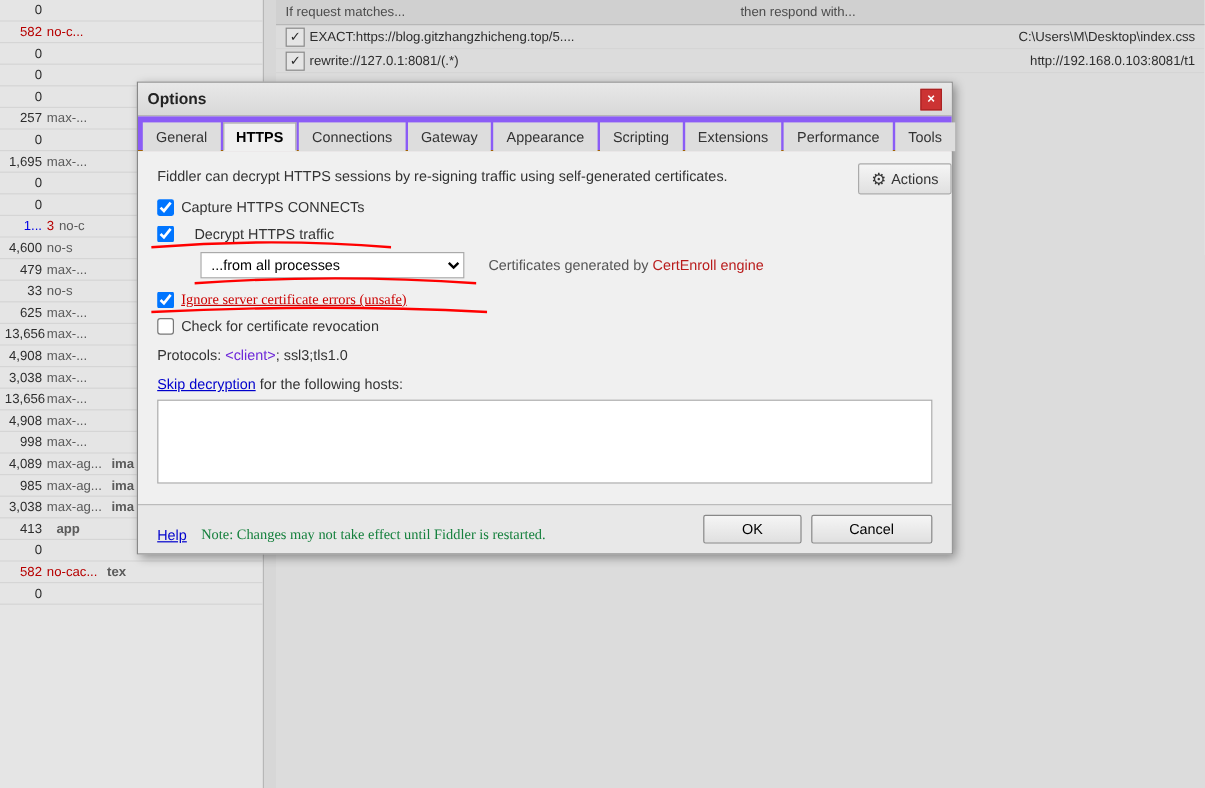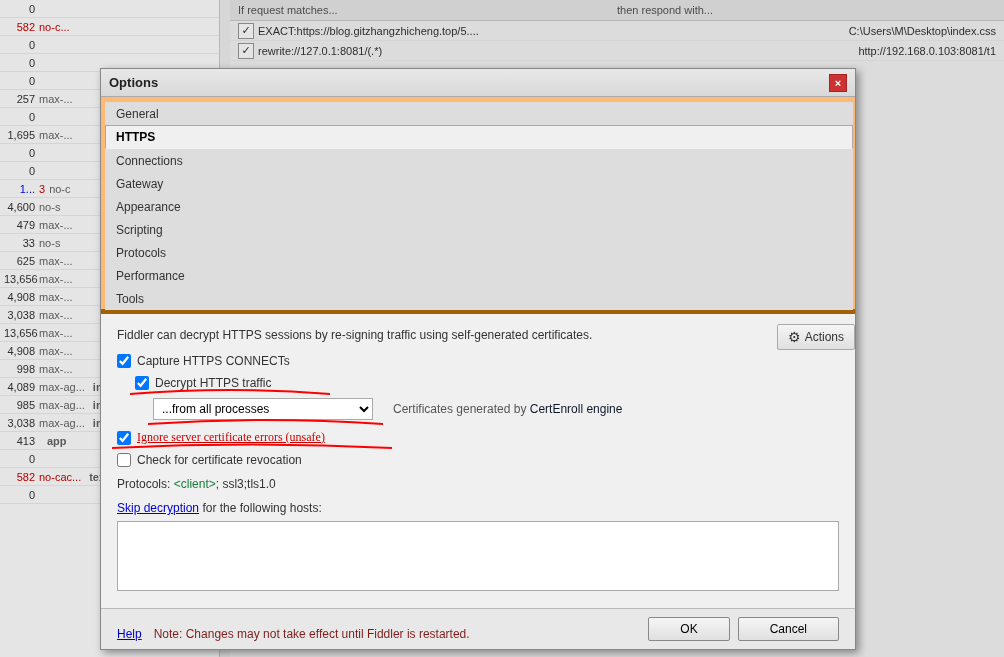--- a/index.html
+++ b/index.html
@@ -78,22 +78,22 @@
     .modal-overlay {
       position: absolute;
       top: 0; left: 0;
       width: 100%; height: 100%;
       background: rgba(0,0,0,0.1);
     }
 
     .dialog {
       position: absolute;
       top: 68px;
-      left: 100px;
-      width: 756px;
+      left: 114px;
+      width: 680px;
       background: #f0f0f0;
       border: 1px solid #888;
       box-shadow: 3px 3px 8px rgba(0,0,0,0.4);
     }
 
     .dialog-titlebar {
       display: flex;
       align-items: center;
       justify-content: space-between;
       background: linear-gradient(to bottom, #e8e8e8, #d8d8d8);
@@ -117,25 +117,24 @@
       cursor: pointer;
       display: flex;
       align-items: center;
       justify-content: center;
       font-weight: bold;
     }
 
     
     .tabs-bar {
       display: flex;
-      background: #fdba74;
-      border-bottom: 5px solid #a16207;
+      background: #8b5cf6;
+      border-bottom: 1px solid #a16207;
       padding-top: 4px;
       padding-left: 4px;
-      flex-direction: column;
     }
 
     .tab {
       padding: 4px 10px;
       font-size: 12px;
       cursor: pointer;
       border: 1px solid transparent;
       border-bottom: none;
       margin-right: 2px;
       background: #ddd;
@@ -214,33 +213,33 @@
       cursor: pointer;
     }
 
     .certenroll-note {
       margin-left: 20px;
       font-size: 12px;
       color: #555;
     }
 
     .certenroll-link {
-      color: #0f172a;
+      color: #b91c1c;
       text-decoration: none;
     }
 
     
     .protocols-row {
       margin: 10px 0;
       font-size: 12px;
       color: #333;
     }
 
     .protocols-link {
-      color: #15803d;
+      color: #6d28d9;
       text-decoration: none;
     }
 
     
     .skip-section {
       margin-top: 8px;
     }
 
     .skip-label {
       font-size: 12px;
@@ -276,22 +275,23 @@
     .help-btn {
       font-size: 12px;
       color: #0000cc;
       text-decoration: underline;
       cursor: pointer;
       margin-right: 12px;
     }
 
     .note-text {
       font-size: 12px;
-      color: #7f1d1d;
+      color: #15803d;
       flex: 1;
+      font-family: Liberation Serif, serif;
     }
 
     .footer-btn {
       padding: 4px 31px;
       font-size: 12px;
       border: 1px solid #888;
       background: linear-gradient(to bottom, #f5f5f5, #e0e0e0);
       cursor: pointer;
       margin-left: 8px;
       border-radius: 2px;
@@ -445,41 +445,41 @@
     <div class="close-btn">×</div>
   </div>
 
   <div class="tabs-bar">
     <div class="tab">General</div>
     <div class="tab active">HTTPS</div>
     <div class="tab">Connections</div>
     <div class="tab">Gateway</div>
     <div class="tab">Appearance</div>
     <div class="tab">Scripting</div>
-    <div class="tab">Protocols</div>
+    <div class="tab">Extensions</div>
     <div class="tab">Performance</div>
     <div class="tab">Tools</div>
   </div>
 
   <div class="dialog-body" style="position:relative;">
     <p class="description">Fiddler can decrypt HTTPS sessions by re-signing traffic using self-generated certificates.</p>
 
     <div style="position:absolute; top:10px; right:0;">
       <button class="actions-btn">
         <span class="actions-btn-icon">⚙</span>
         <span>Actions</span>
       </button>
     </div>
 
     <div class="checkbox-row">
       <input type="checkbox" id="captureHttps" checked="" style="">
       <label class="checkbox-label" for="captureHttps">Capture HTTPS CONNECTs</label>
     </div>
 
-    <div class="checkbox-row row-with-annotation" style="margin-left:18px; position:relative;">
+    <div class="checkbox-row row-with-annotation" style="position:relative;gap:11px;">
       <input type="checkbox" id="decryptHttps" checked="" style="">
       <label class="checkbox-label" for="decryptHttps">Decrypt HTTPS traffic</label>
 
       <svg style="position:absolute; bottom:-8px; left:-5px; width:200px; height:12px; pointer-events:none;">
         <path d="M 0 8 Q 100 0 200 8" stroke="red" stroke-width="2" fill="none"></path>
       </svg>
     </div>
 
     <div style="display:flex; align-items:center; margin-bottom:10px; margin-left:36px; position:relative;">
       <select class="process-select">

